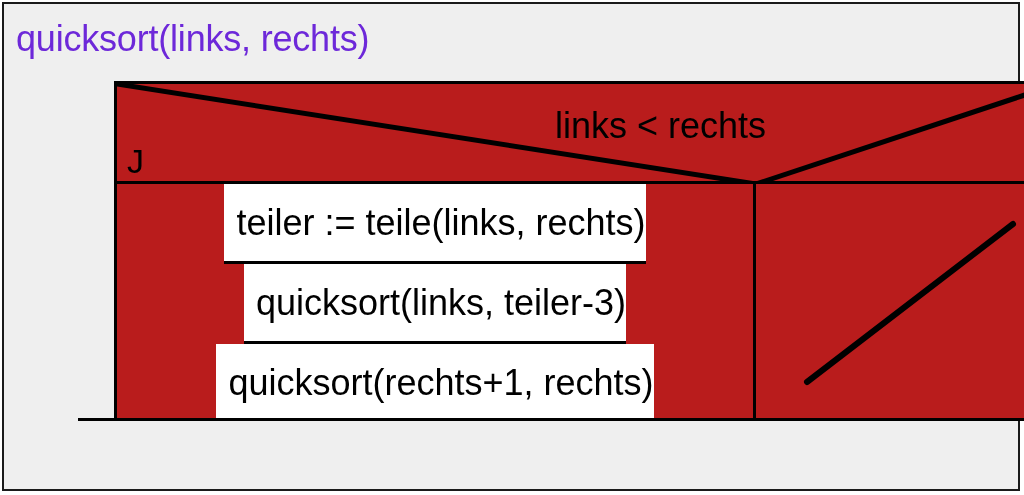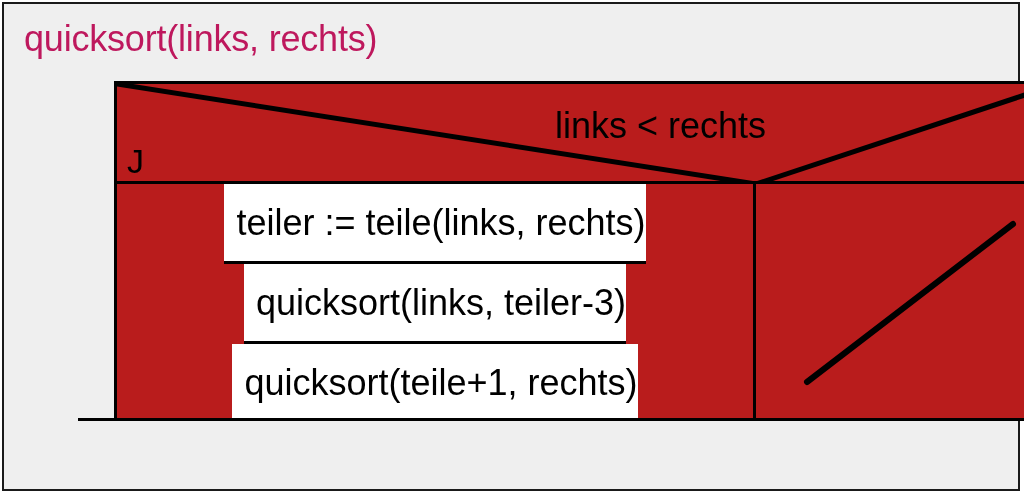--- a/index.html
+++ b/index.html
@@ -24,25 +24,25 @@
     top: 2px;
     width: 1018px;
     height: 489px;
     box-sizing: border-box;
     background: #efefef;
     border: 2px solid #1a1a1a;
   }
 
   .module-title {
     position: absolute;
-    left: 20px;
+    left: 12px;
     top: 13px;
     font-size: 36px;
     line-height: 44px;
-    color: #be185d;
+    color: #6d28d9;
     white-space: nowrap;
     letter-spacing: -0.2px;
     text-align: right;
   }
 
   
   .struct-box {
     position: absolute;
     left: 74px;
     top: 77px;
@@ -167,21 +167,21 @@
         <div class="branch-label yes">J</div>
 
         <div class="branch-label no">N</div>
       </div>
 
       <div class="cond-body">
 
         <div class="col-yes">
           <div class="stmt">teiler := teile(links, rechts)</div>
           <div class="stmt">quicksort(links, teiler-3)</div>
-          <div class="stmt">quicksort(teile+1, rechts)</div>
+          <div class="stmt">quicksort(rechts+1, rechts)</div>
         </div>
 
         <div class="col-no">
           <svg class="empty-svg" width="302" height="237" viewBox="0 0 302 237">
             <line x1="51" y1="198" x2="257" y2="40" stroke="#000000" stroke-width="6" stroke-linecap="round" shape-rendering="geometricPrecision"></line>
           </svg>
         </div>
 
       </div>
 

